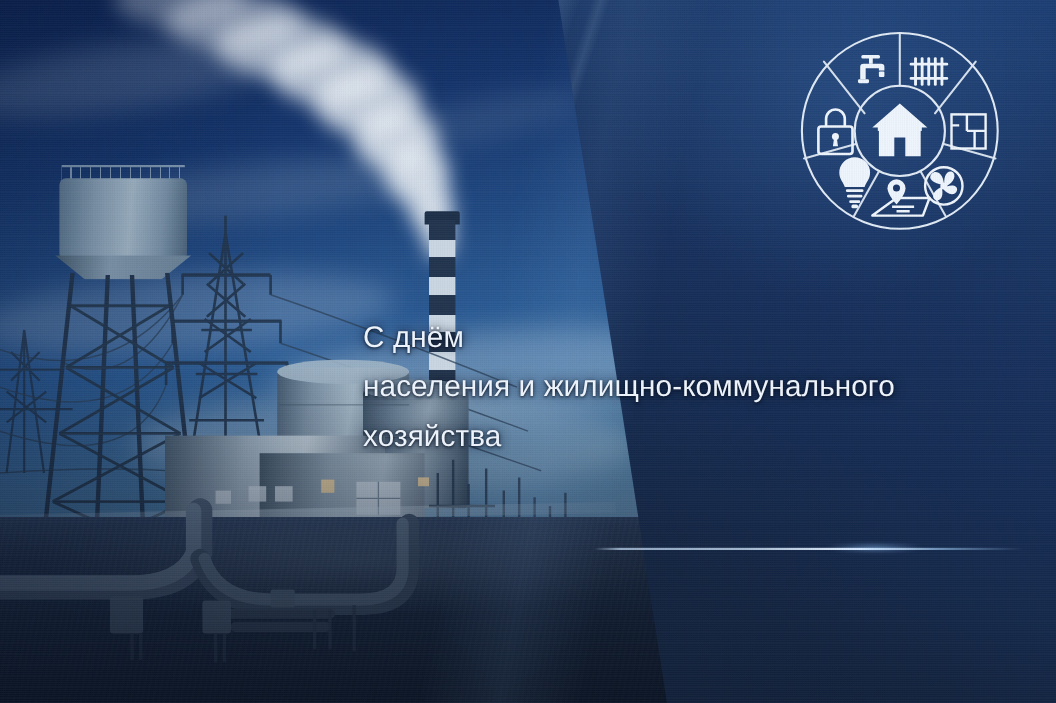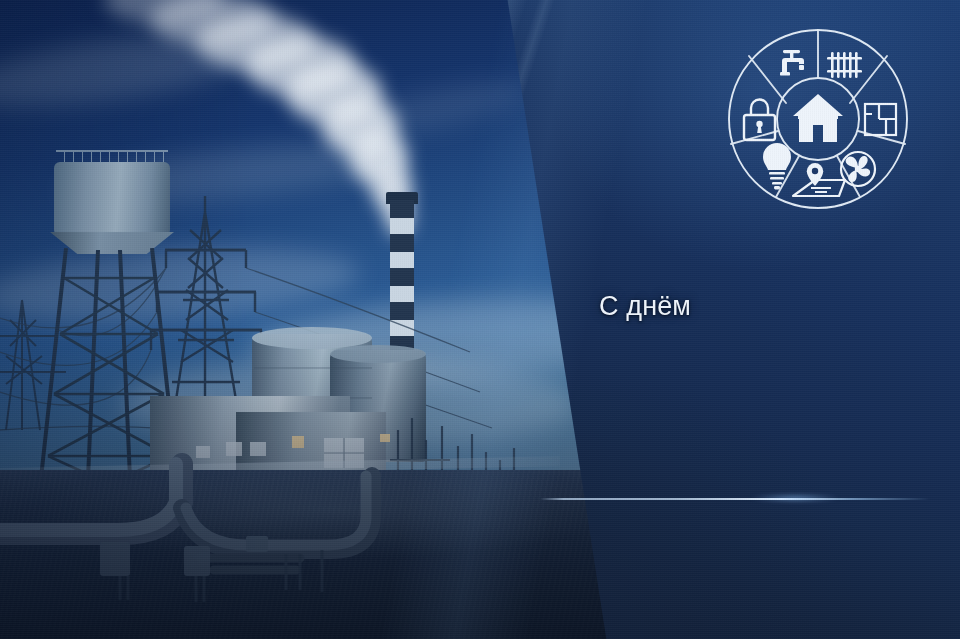--- a/index.html
+++ b/index.html
@@ -144,21 +144,21 @@
       repeating-linear-gradient(90deg,rgba(0,0,0,.5) 0 1px,transparent 1px 2px);
   }
 
   
   .emblem{position:absolute;left:727px;top:28px;width:182px;height:182px;}
   .emblem svg{display:block;width:182px;height:182px;}
 
   
   .greeting{
     position:absolute;left:330px;top:284px;width:630px;
-    text-align:center;
+    text-align:left;
     color:#eef4fb;
     font-size:27px;
     line-height:45px;
     letter-spacing:.1px;
     text-shadow:0 0 10px rgba(8,20,42,.85),0 1px 3px rgba(6,14,30,.95);
     white-space:nowrap;
   }
   .greeting .ln{display:block;}
   .greeting .ln-1{font-size:27px;}
 
@@ -436,20 +436,22 @@
       </g>
       <g fill="#eef4fb">
         <circle cx="32.5" cy="96" r="3.2"></circle>
         <path d="M31.2 98 h2.6 l1 7 h-4.6 Z"></path>
       </g>
     </svg>
   </div>
 
   <div class="greeting">
     <span class="ln ln-1">С днём</span>
+    <span class="ln">населения и жилищно-коммунального</span>
+    <span class="ln">хозяйства</span>
   </div>
 
   <div class="divider-wrap">
     <div class="divider"></div>
     <div class="divider-glow"></div>
   </div>
 
   <div class="noise"></div>
 </div>
 

